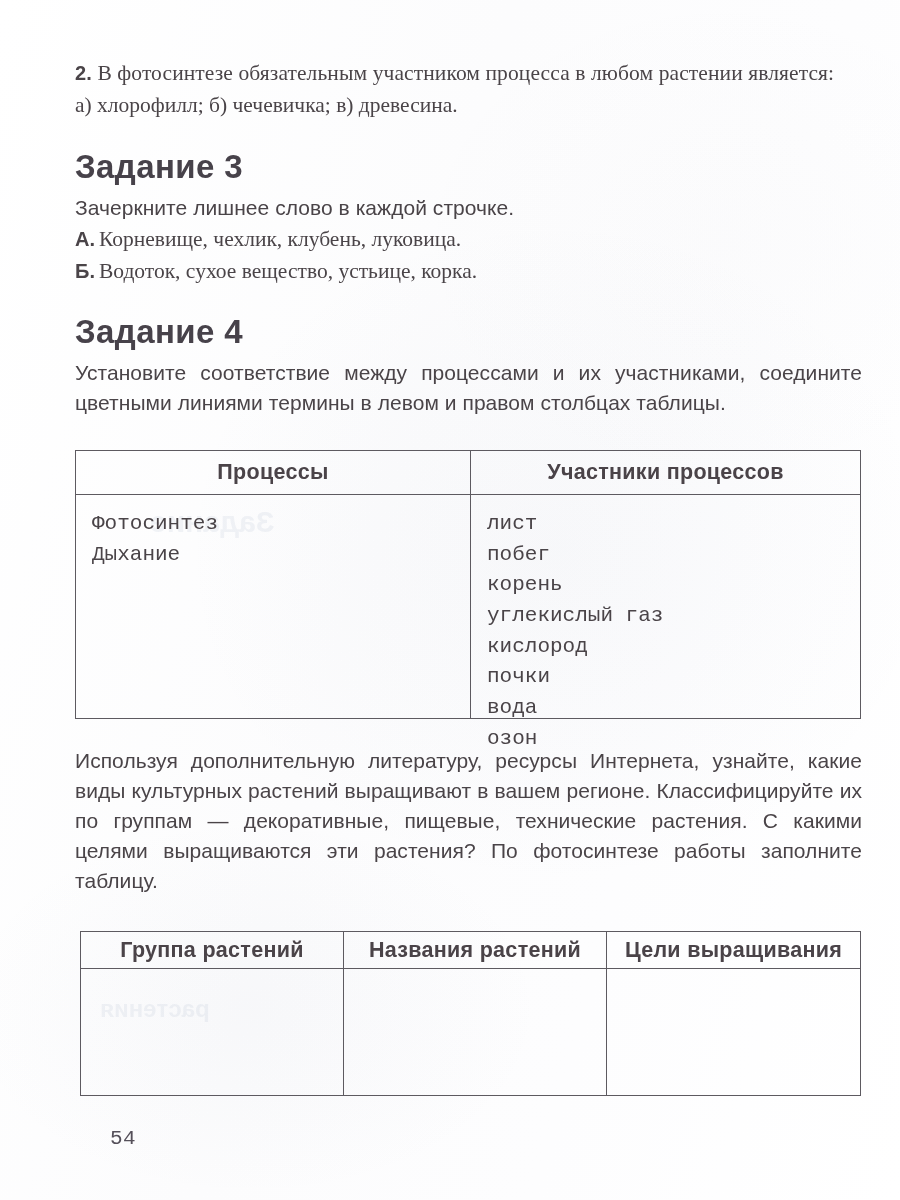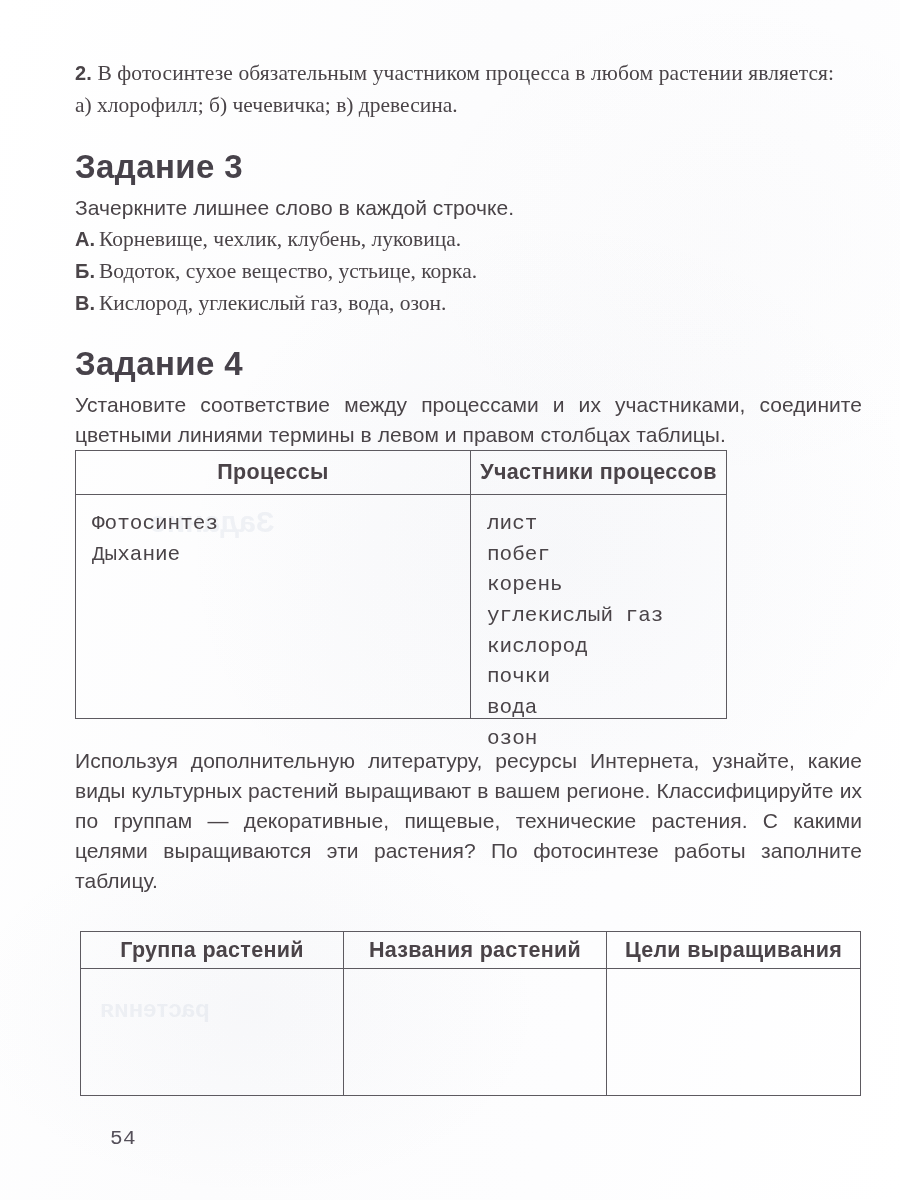--- a/index.html
+++ b/index.html
@@ -146,21 +146,21 @@
     padding: 14px 0 0 16px;
     flex-direction: column;
   }
   .td .line {
     line-height: 1.46;
     white-space: nowrap;
     font-family: Liberation Mono, monospace;
   }
 
   
-  #table-processes { left: 75px; top: 450px; width: 652px; height: 269px; }
+  #table-processes { left: 75px; top: 450px; width: 786px; height: 269px; }
   #table-processes .hrow { height: 44px; }
   #table-processes .brow { height: 223.4px; }
   #table-processes .c1 { width: 394px; }
   #table-processes .c2 { flex: 1; }
 
   
   #table-plants { left: 80px; top: 931px; width: 781px; height: 165px; }
   #table-plants .hrow { height: 37px; }
   #table-plants .brow { height: 126.4px; }
   #table-plants .c1 { width: 262px; }
@@ -191,21 +191,20 @@
     <div>
       <div class="q-block"><span class="q-num">2.</span> <span>В фотосинтезе обязательным участником процесса в любом растении является:</span></div>
       <div class="q-options">а) хлорофилл; б) чечевичка; в) древесина.</div>
     </div>
 
     <div>
       <div class="task-title">Задание 3</div>
       <div class="task-lead narrow">Зачеркните лишнее слово в каждой строчке.</div>
       <div class="item-row"><span class="item-marker">А.</span><span>Корневище, чехлик, клубень, луковица.</span></div>
       <div class="item-row"><span class="item-marker">Б.</span><span>Водоток, сухое вещество, устьице, корка.</span></div>
-      <div class="item-row"><span class="item-marker">В.</span><span>Кислород, углекислый газ, вода, озон.</span></div>
     </div>
 
     <div>
       <div class="task-title">Задание 4</div>
       <div class="task-lead">Установите соответствие между процессами и их участниками, соедините цветными линиями термины в левом и правом столбцах таблицы.</div>
     </div>
 
   </div>
 
   <div class="tbl" id="table-processes">

